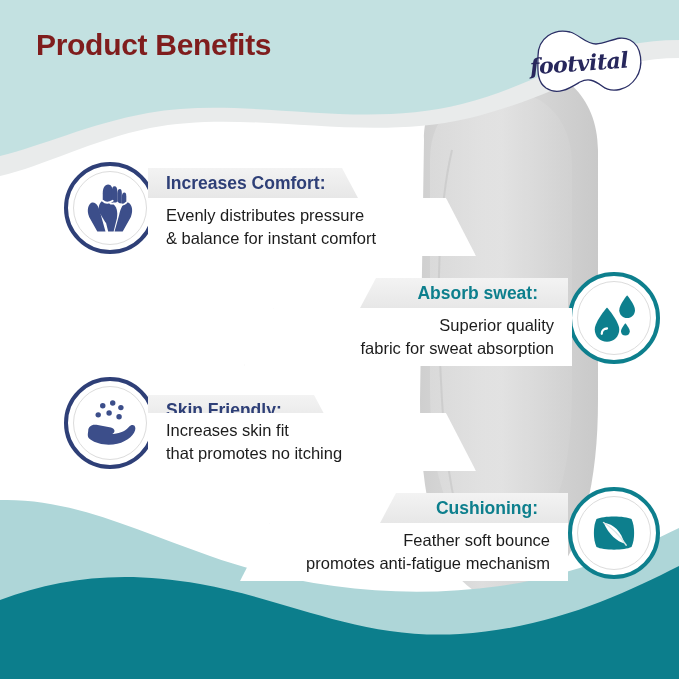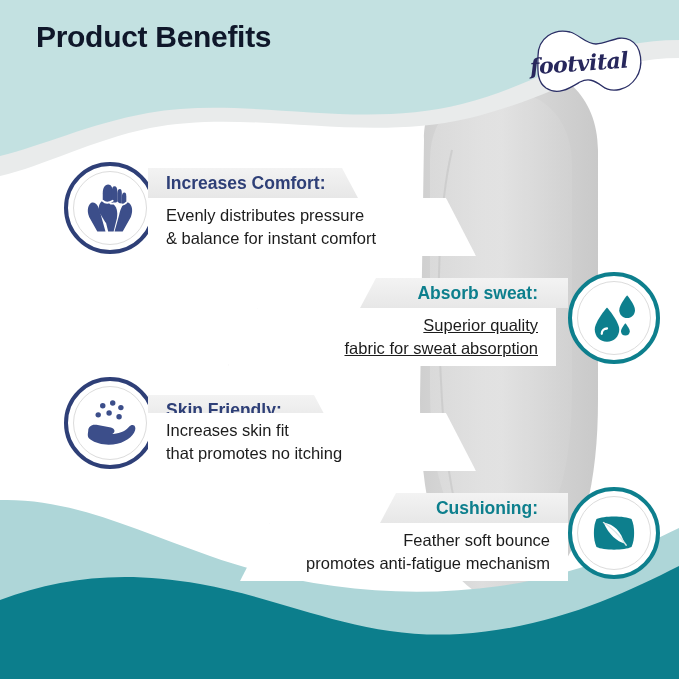--- a/index.html
+++ b/index.html
@@ -24,24 +24,24 @@
     left: 0; top: 0;
     width: 679px;
     height: 679px;
     display: block;
   }
 
   
   .page-title {
     position: absolute;
     left: 36px;
-    top: 20px;
+    top: 28px;
     font-size: 30px;
     font-weight: bold;
-    color: #0f172a;
+    color: #7f1d1d;
     letter-spacing: -0.3px;
     white-space: nowrap;
   }
 
   
   .logo-wrap {
     position: absolute;
     left: 514px;
     top: 26px;
     width: 130px;
@@ -253,21 +253,21 @@
       <svg width="56" height="56" viewBox="0 0 64 64">
         <g fill="#0d7f8d">
           <path d="M24 20 C24 20 10 36 10 45 C10 53 16 59 24 59 C32 59 38 53 38 45 C38 36 24 20 24 20 Z"></path>
           <path d="M47 6 C47 6 38 17 38 23 C38 28 42 32 47 32 C52 32 56 28 56 23 C56 17 47 6 47 6 Z"></path>
           <path d="M45 38 C45 38 40 44 40 47 C40 50 42 52 45 52 C48 52 50 50 50 47 C50 44 45 38 45 38 Z"></path>
         </g>
         <path d="M18 50 C18 46 21 44 24 44" fill="none" stroke="#ffffff" stroke-width="2.6" stroke-linecap="round"></path>
       </svg>
     </div>
     <div class="banner-title t-teal" style="left:360px; top:278px; width:208px;">Absorb sweat:</div>
-    <div class="banner-body" style="left:228px; top:308px; width:328px; height:58px;text-decoration:underline;">
+    <div class="banner-body" style="left:244px; top:308px; width:328px; height:58px;">
       <span>Superior quality</span>
       <span>fabric for sweat absorption</span>
     </div>
   </div>
 
   <div class="benefit left-row">
     <div class="badge navy" style="left:64px; top:377px;">
       <div class="inner-ring"></div>
       <svg width="58" height="58" viewBox="0 0 64 64">
         <g fill="#3c4e8a">

